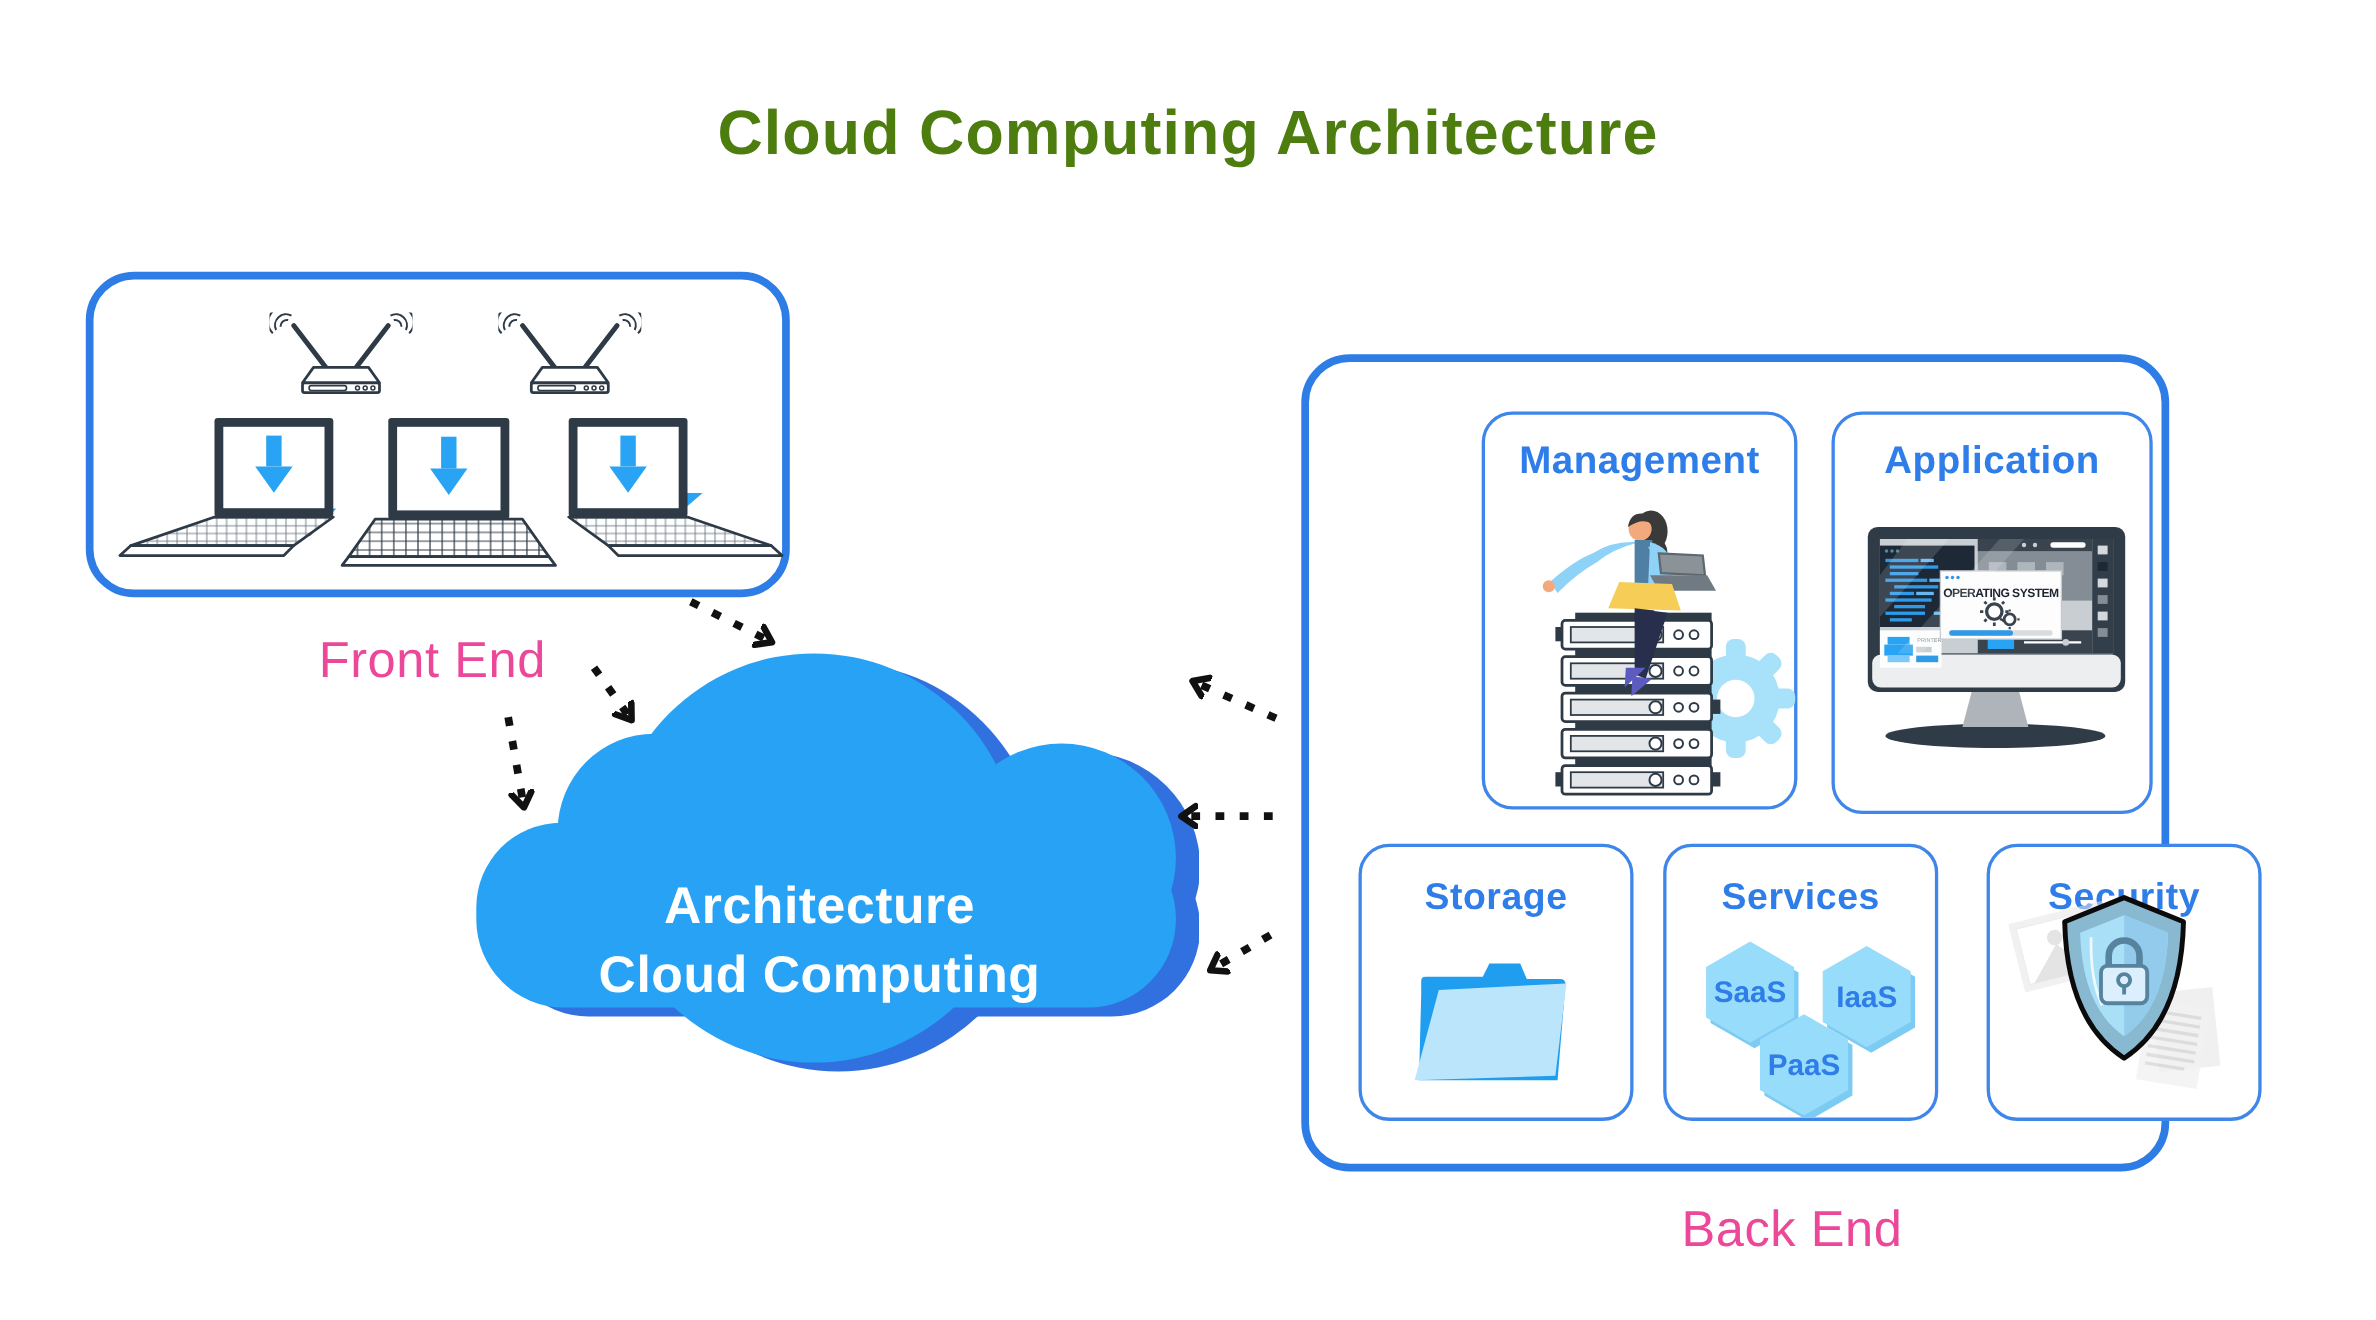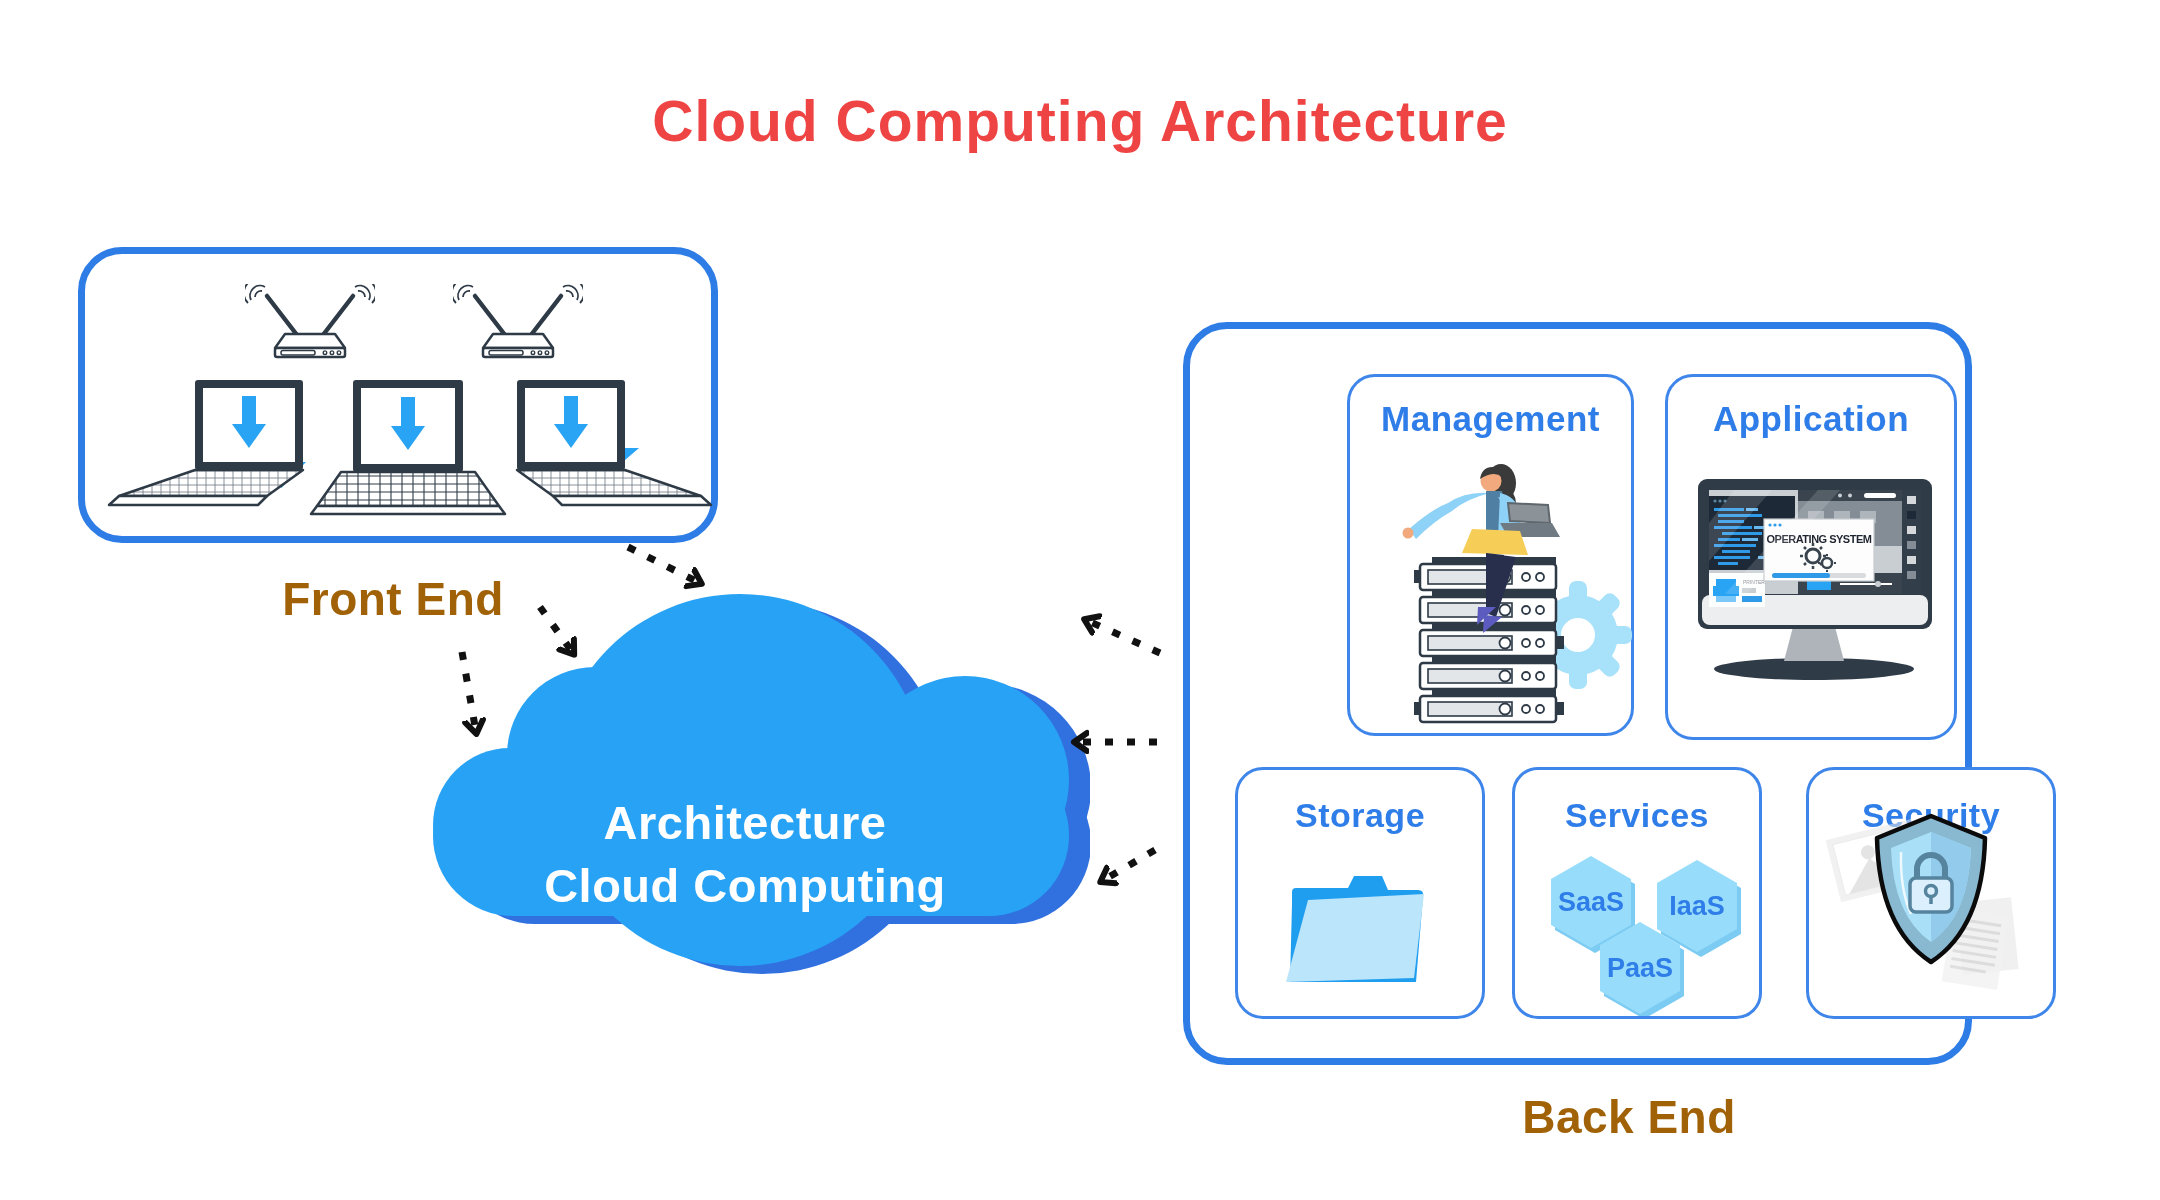--- a/index.html
+++ b/index.html
@@ -1,30 +1,30 @@
 <!DOCTYPE html>
 <html><head>
 <meta charset="utf-8">
 <style>
   html,body{margin:0;padding:0;background:#ffffff;}
   body{width:2160px;height:1200px;overflow:hidden;
        font-family:"Liberation Sans", sans-serif;}
   .canvas{position:relative;width:2160px;height:1200px;background:#fff;}
 
   .title{position:absolute;left:0;top:88px;width:2160px;text-align:center;
-         font-size:57px;font-weight:700;color:#ef4444;letter-spacing:1px;}
+         font-size:57px;font-weight:700;color:#4d7c0f;letter-spacing:1px;}
 
   
   .fe-box{position:absolute;left:78px;top:247px;width:640px;height:296px;
           border:7px solid #2E7DE6;border-radius:44px;box-sizing:border-box;background:#fff;}
   .be-box{position:absolute;left:1183px;top:322px;width:789px;height:743px;
           border:7px solid #2E7DE6;border-radius:44px;box-sizing:border-box;background:#fff;padding-left:15px;}
 
   .fe-label,.be-label{position:absolute;width:320px;text-align:center;
-          font-size:46px;font-weight:700;color:#a16207;letter-spacing:0.5px;}
+          font-size:46px;font-weight:400;color:#ec4899;letter-spacing:0.5px;}
   .fe-label{left:233px;top:572px;}
   .be-label{left:1469px;top:1090px;}
 
   
   .router{position:absolute;width:130px;height:78px;top:30px;}
   .router.r1{left:160px;} .router.r2{left:368px;}
   .laptop{position:absolute;height:140px;}
   .lap-left{left:22px;top:126px;width:230px;}
   .lap-mid{left:218px;top:126px;width:210px;}
   .lap-right{left:398px;top:126px;width:230px;transform:scaleX(-1);}

